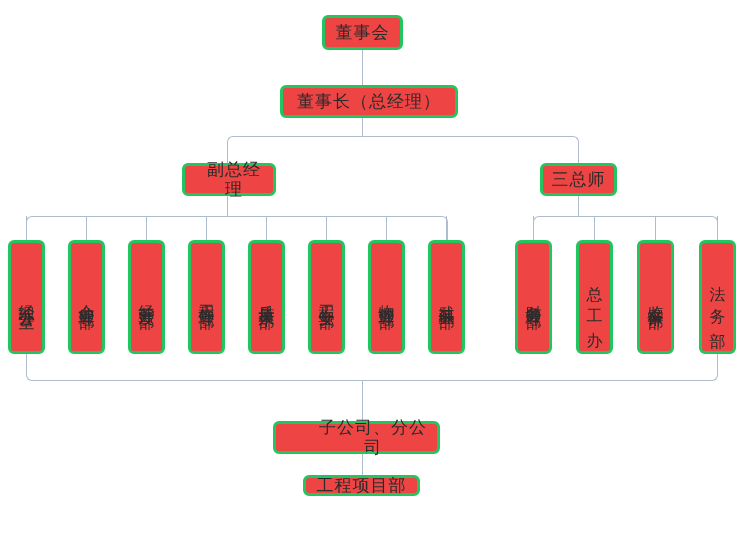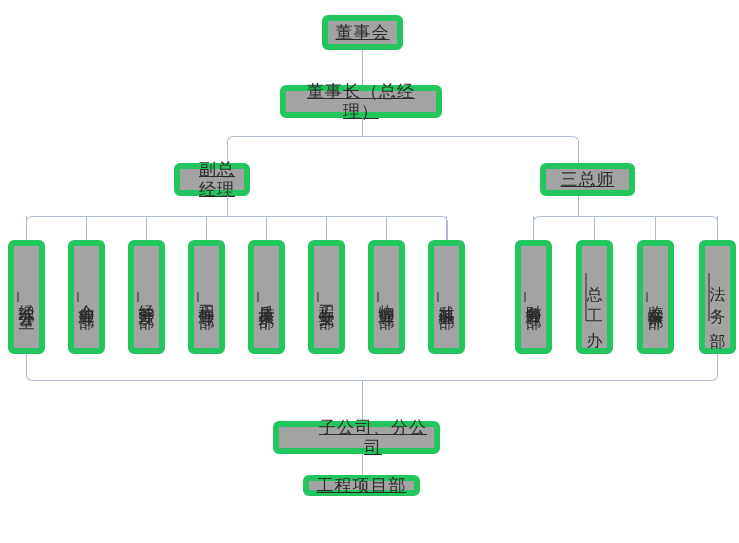--- a/index.html
+++ b/index.html
@@ -15,30 +15,29 @@
     width: 739px;
     height: 543px;
     background: #ffffff;
     overflow: hidden;
   }
 
   
   .node {
     position: absolute;
     box-sizing: border-box;
-    background: #a3a3a3;
-    border: 6px solid #22c55e;
+    background: #ef4444;
+    border: 3px solid #22c55e;
     border-radius: 6px;
     color: #2b2b2b;
     display: flex;
     align-items: center;
     justify-content: center;
     text-align: center;
     line-height: 1.15;
-    text-decoration: underline;
   }
   .node.horiz {
     font-size: 17px;
     letter-spacing: 1px;
     padding: 0 6px;
   }
   
   .node.vert {
     writing-mode: vertical-rl;
     text-orientation: upright;
@@ -66,34 +65,34 @@
 </style>
 </head>
 <body>
 
 <div id="org-chart">
 
   <div class="node horiz" style="left:322px; top:15px; width:81px; height:35px;">董事会</div>
 
   <div class="line v" style="left:362px; top:50px; height:35px;"></div>
 
-  <div class="node horiz" style="left:280px; top:85px; width:162px; height:33px;">董事长（总经理）</div>
+  <div class="node horiz" style="left:280px; top:85px; width:178px; height:33px;">董事长（总经理）</div>
 
   <div class="line v" style="left:362px; top:118px; height:18px;"></div>
 
   <div class="elbow" style="left:227px; top:136px; width:135px; height:27px;
               border-top-width:1px; border-left-width:1px;
               border-top-left-radius:6px;"></div>
   <div class="elbow" style="left:362px; top:136px; width:216px; height:27px;
               border-top-width:1px; border-right-width:1px;
               border-top-right-radius:6px;"></div>
 
-  <div class="node horiz" style="left:174px; top:163px; width:76px; height:33px;padding-left:16px;">副总经理</div>
+  <div class="node horiz" style="left:182px; top:163px; width:94px; height:33px;padding-left:16px;">副总经理</div>
 
-  <div class="node horiz" style="left:540px; top:163px; width:95px; height:33px;">三总师</div>
+  <div class="node horiz" style="left:540px; top:163px; width:77px; height:33px;">三总师</div>
 
   <div class="line v" style="left:227px; top:196px; height:20px;"></div>
   <div class="line v" style="left:578px; top:196px; height:20px;"></div>
 
   <div class="elbow" style="left:26px; top:216px; width:201px; height:24px;
               border-top-width:1px; border-left-width:1px;
               border-top-left-radius:6px;"></div>
   <div class="elbow" style="left:227px; top:216px; width:220px; height:24px;
               border-top-width:1px; border-right-width:1px;
               border-top-right-radius:6px;"></div>

